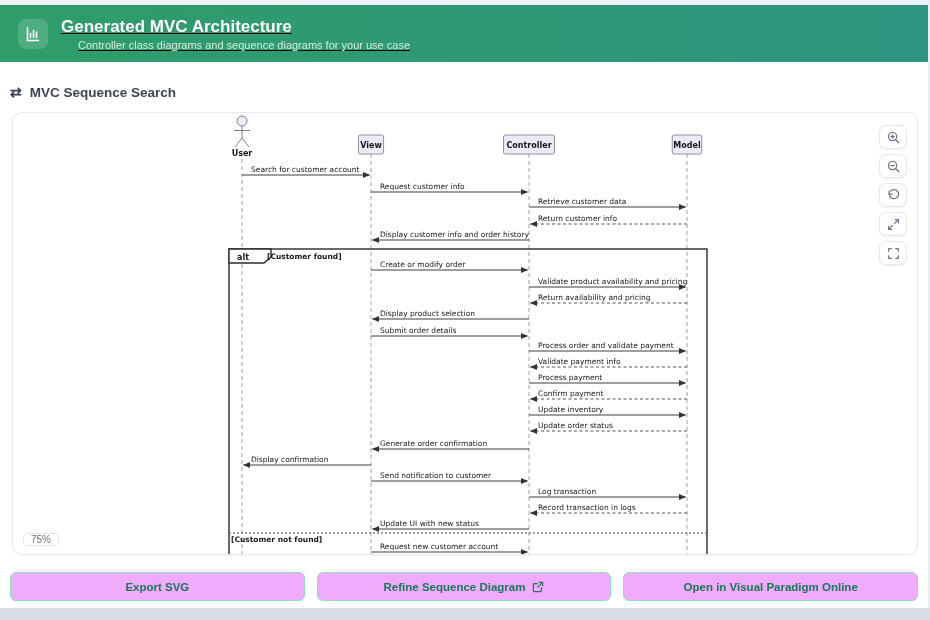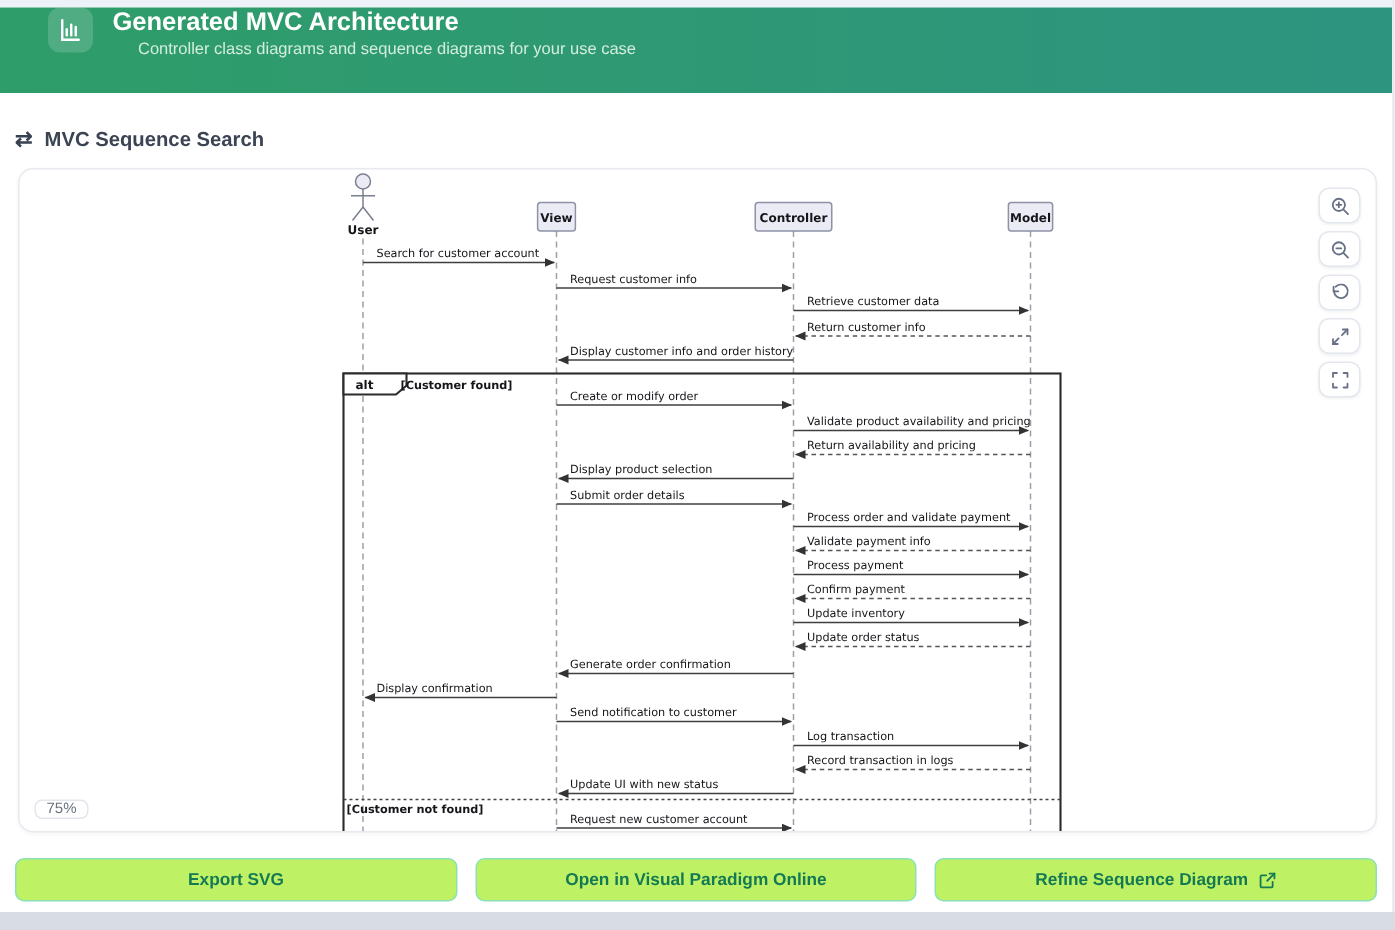--- a/index.html
+++ b/index.html
@@ -4,22 +4,23 @@
 <style>
   html,body{margin:0;padding:0;}
   body{
     width:930px;height:620px;position:relative;overflow:hidden;
     background:#e9ecf2;
     font-family:"Liberation Sans",sans-serif;
   }
   .app{position:absolute;top:0;left:0;width:928px;height:608px;background:#ffffff;}
   .top-strip{height:5px;background:#edf1f8;}
   .header{
-    height:57px;display:flex;align-items:flex-start;gap:13px;padding:0 32px;
+    height:57px;display:flex;align-items:center;gap:13px;padding:0 18px;
     background:linear-gradient(90deg,#2f9d69 0%,#2d9480 100%);
+    text-decoration:underline;
   }
   .header-icon{
     width:30px;height:30px;border-radius:8px;flex:0 0 auto;
     background:rgba(255,255,255,0.16);
     display:flex;align-items:center;justify-content:center;color:#fff;
   }
   .header-title{margin:0;font-size:17px;line-height:20px;color:#ffffff;font-weight:bold;}
   .header-subtitle{margin:2px 17px 0;font-size:11px;color:#d3edde;}
   .section{
     display:flex;align-items:center;gap:8px;
@@ -37,21 +38,21 @@
     width:28px;height:24px;background:#fff;border:1px solid #e4e7ed;border-radius:7px;
     box-shadow:0 1px 2px rgba(20,30,50,0.06);
     display:flex;align-items:center;justify-content:center;color:#697186;cursor:pointer;padding:0;
   }
   .zoom-badge{
     position:absolute;left:10px;bottom:8px;background:#fff;border:1px solid #e2e5eb;
     border-radius:5px;padding:0 7px;font-size:10px;color:#6a7380;
   }
   .footer{display:flex;gap:12px;margin:17px 10px 0 10px;}
   .footer button{
-    flex:1;height:29px;background:#bef264;border:1px solid #8ce0b5;border-radius:6px;
+    flex:1;height:29px;background:#f0abfc;border:1px solid #8ce0b5;border-radius:6px;
     color:#157a54;font-size:11.5px;font-weight:bold;font-family:inherit;cursor:pointer;
     display:flex;align-items:center;justify-content:center;gap:7px;
   }
   .bottom-strip{position:absolute;left:0;bottom:0;width:930px;height:12px;background:#d8dce4;}
   .icon-svg{display:block;}
 </style>
 </head>
 <body>
 
 <div class="app">
@@ -201,28 +202,28 @@
     </div>
 
     <div class="zoom-badge">75%</div>
   </div>
 
   <div class="footer">
     <button>
       <span>Export SVG</span>
     </button>
     <button>
-      <span>Open in Visual Paradigm Online</span>
-    </button>
-    <button>
       <span>Refine Sequence Diagram</span>
       <span>
         <svg class="icon-svg" width="12" height="12" viewBox="0 0 14 14" fill="none" stroke="currentColor" stroke-width="1.4" stroke-linecap="round" stroke-linejoin="round">
           <path d="M11 8v3.4a1 1 0 0 1-1 1H2.6a1 1 0 0 1-1-1V4a1 1 0 0 1 1-1H6"></path>
           <path d="M8.6 1.6h3.8v3.8"></path>
             <path d="M12.4 1.6 6.8 7.2"></path>
         </svg>
       </span>
     </button>
+    <button>
+      <span>Open in Visual Paradigm Online</span>
+    </button>
   </div>
 </div>
 
 <div class="bottom-strip"></div>
 
 </body></html>

